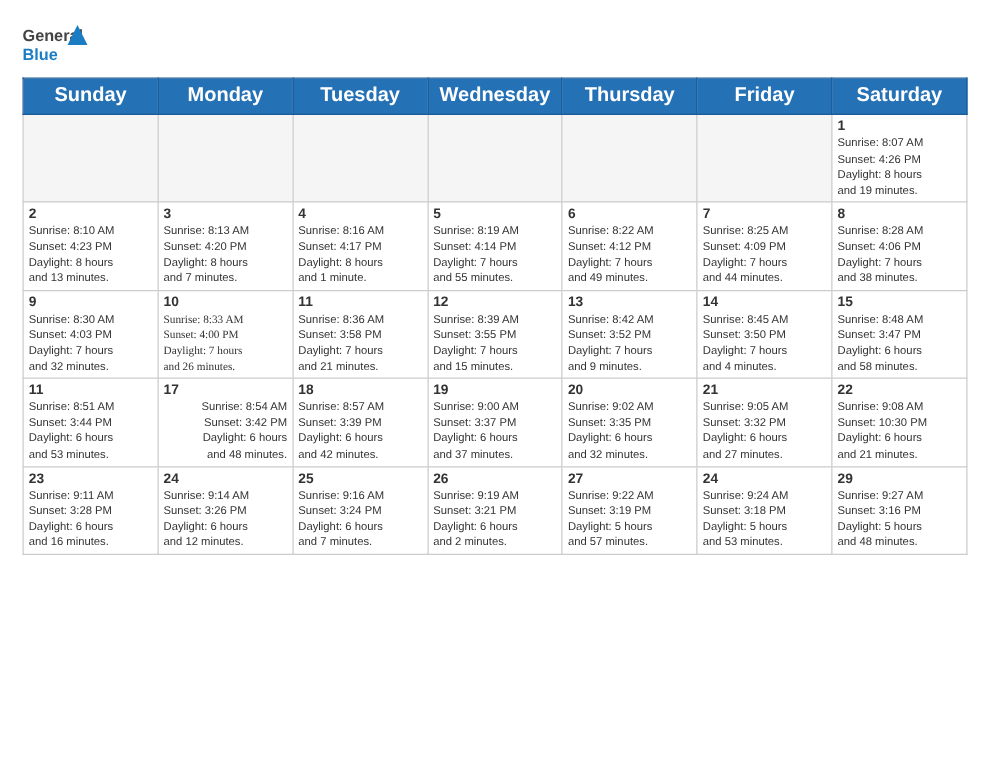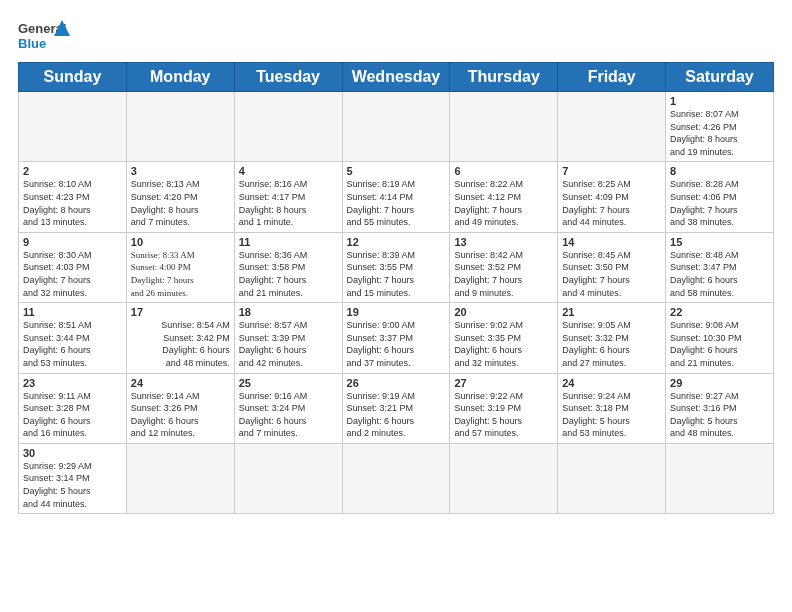--- a/index.html
+++ b/index.html
@@ -320,30 +320,15 @@
 and 53 minutes.</div>
           </td>
           <td>
             <div class="day-number">29</div>
             <div class="day-info" style="white-space: pre-line;">Sunrise: 9:27 AM
 Sunset: 3:16 PM
 Daylight: 5 hours
 and 48 minutes.</div>
           </td>
         </tr>
-        <tr>
-          <td>
-            <div class="day-number">30</div>
-            <div class="day-info" style="white-space: pre-line;">Sunrise: 9:29 AM
-Sunset: 3:14 PM
-Daylight: 5 hours
-and 44 minutes.</div>
-          </td>
-          <td class="empty"></td>
-          <td class="empty"></td>
-          <td class="empty"></td>
-          <td class="empty"></td>
-          <td class="empty"></td>
-          <td class="empty"></td>
-        </tr>
       </tbody>
   </table>
 </div>
 
 </body></html>

